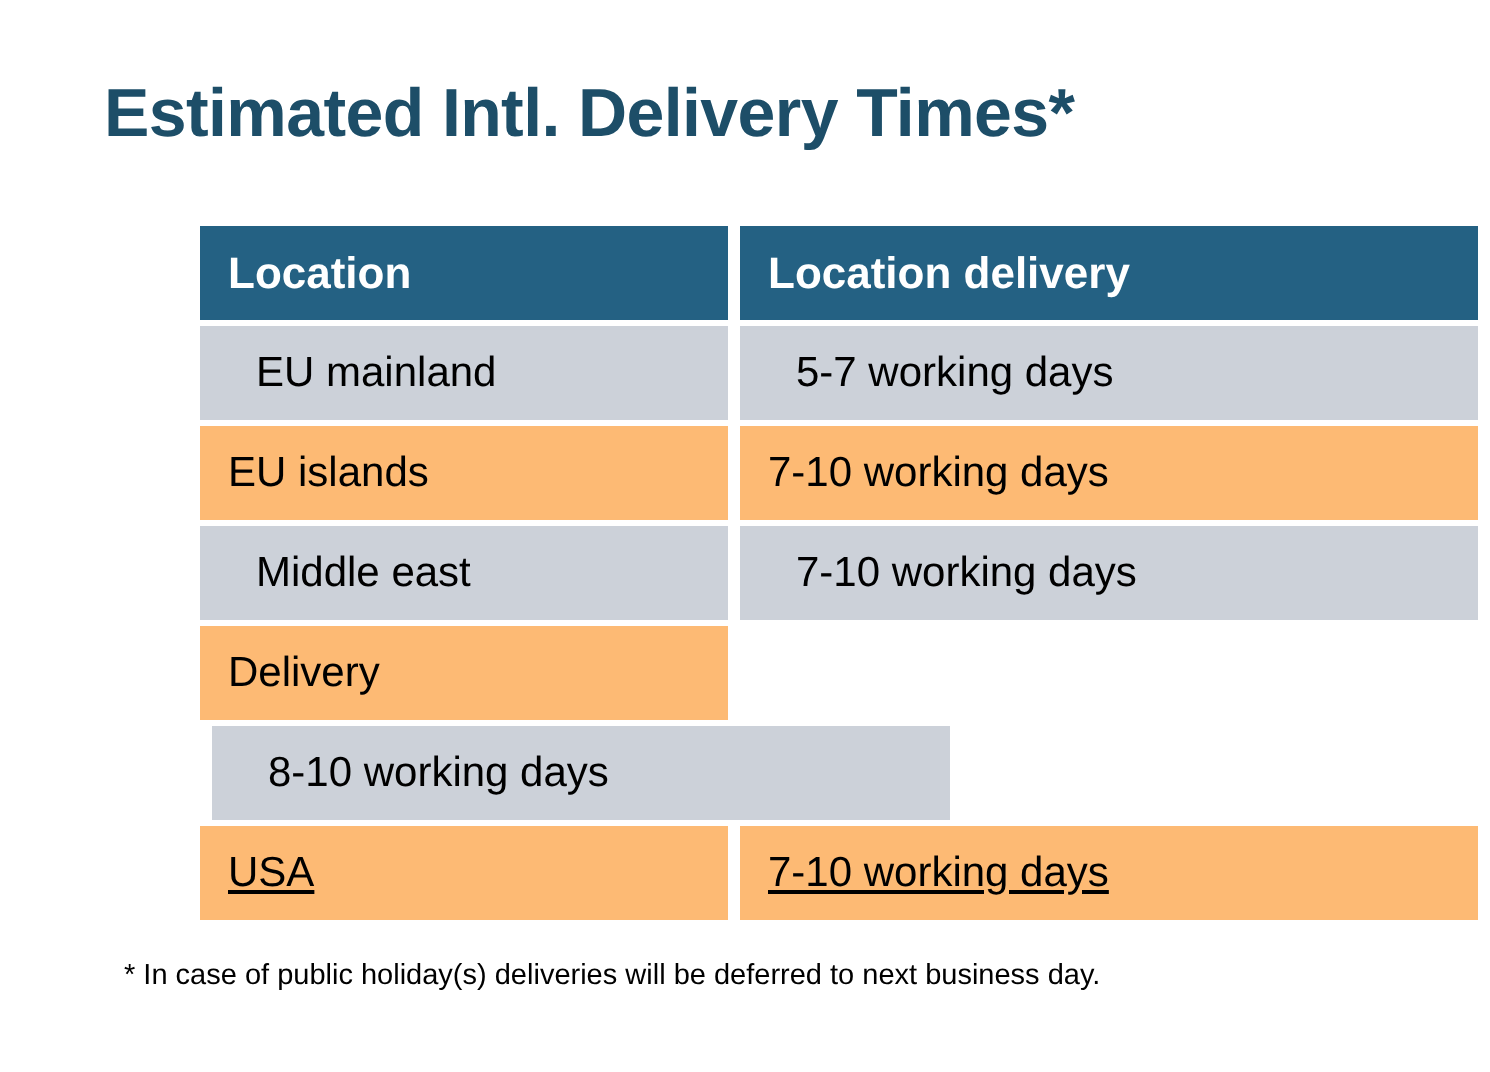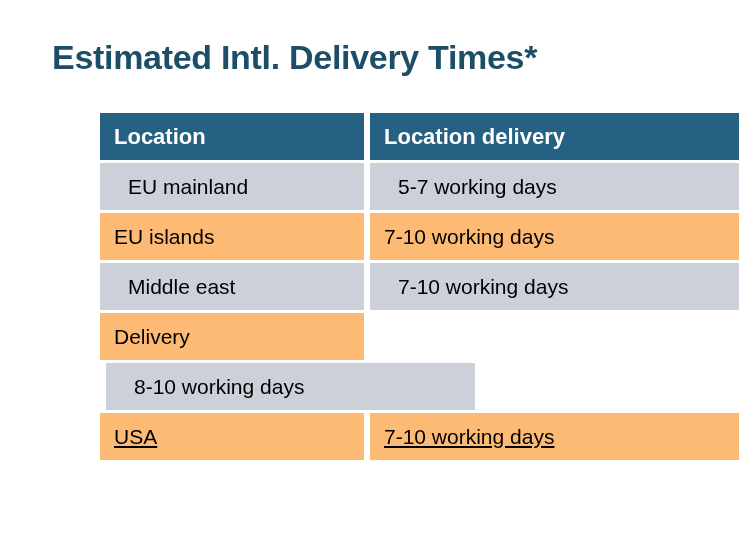--- a/index.html
+++ b/index.html
@@ -140,14 +140,15 @@
     </div>
 
     <div class="row row-even">
       <div class="cell col-location">USA</div>
       <div class="col-spacer"></div>
       <div class="cell col-delivery">7-10 working days</div>
     </div>
 
   </div>
 
+  <div class="footnote">* In case of public holiday(s) deliveries will be deferred to next business day.</div>
 
 </div>
 
 </body></html>

